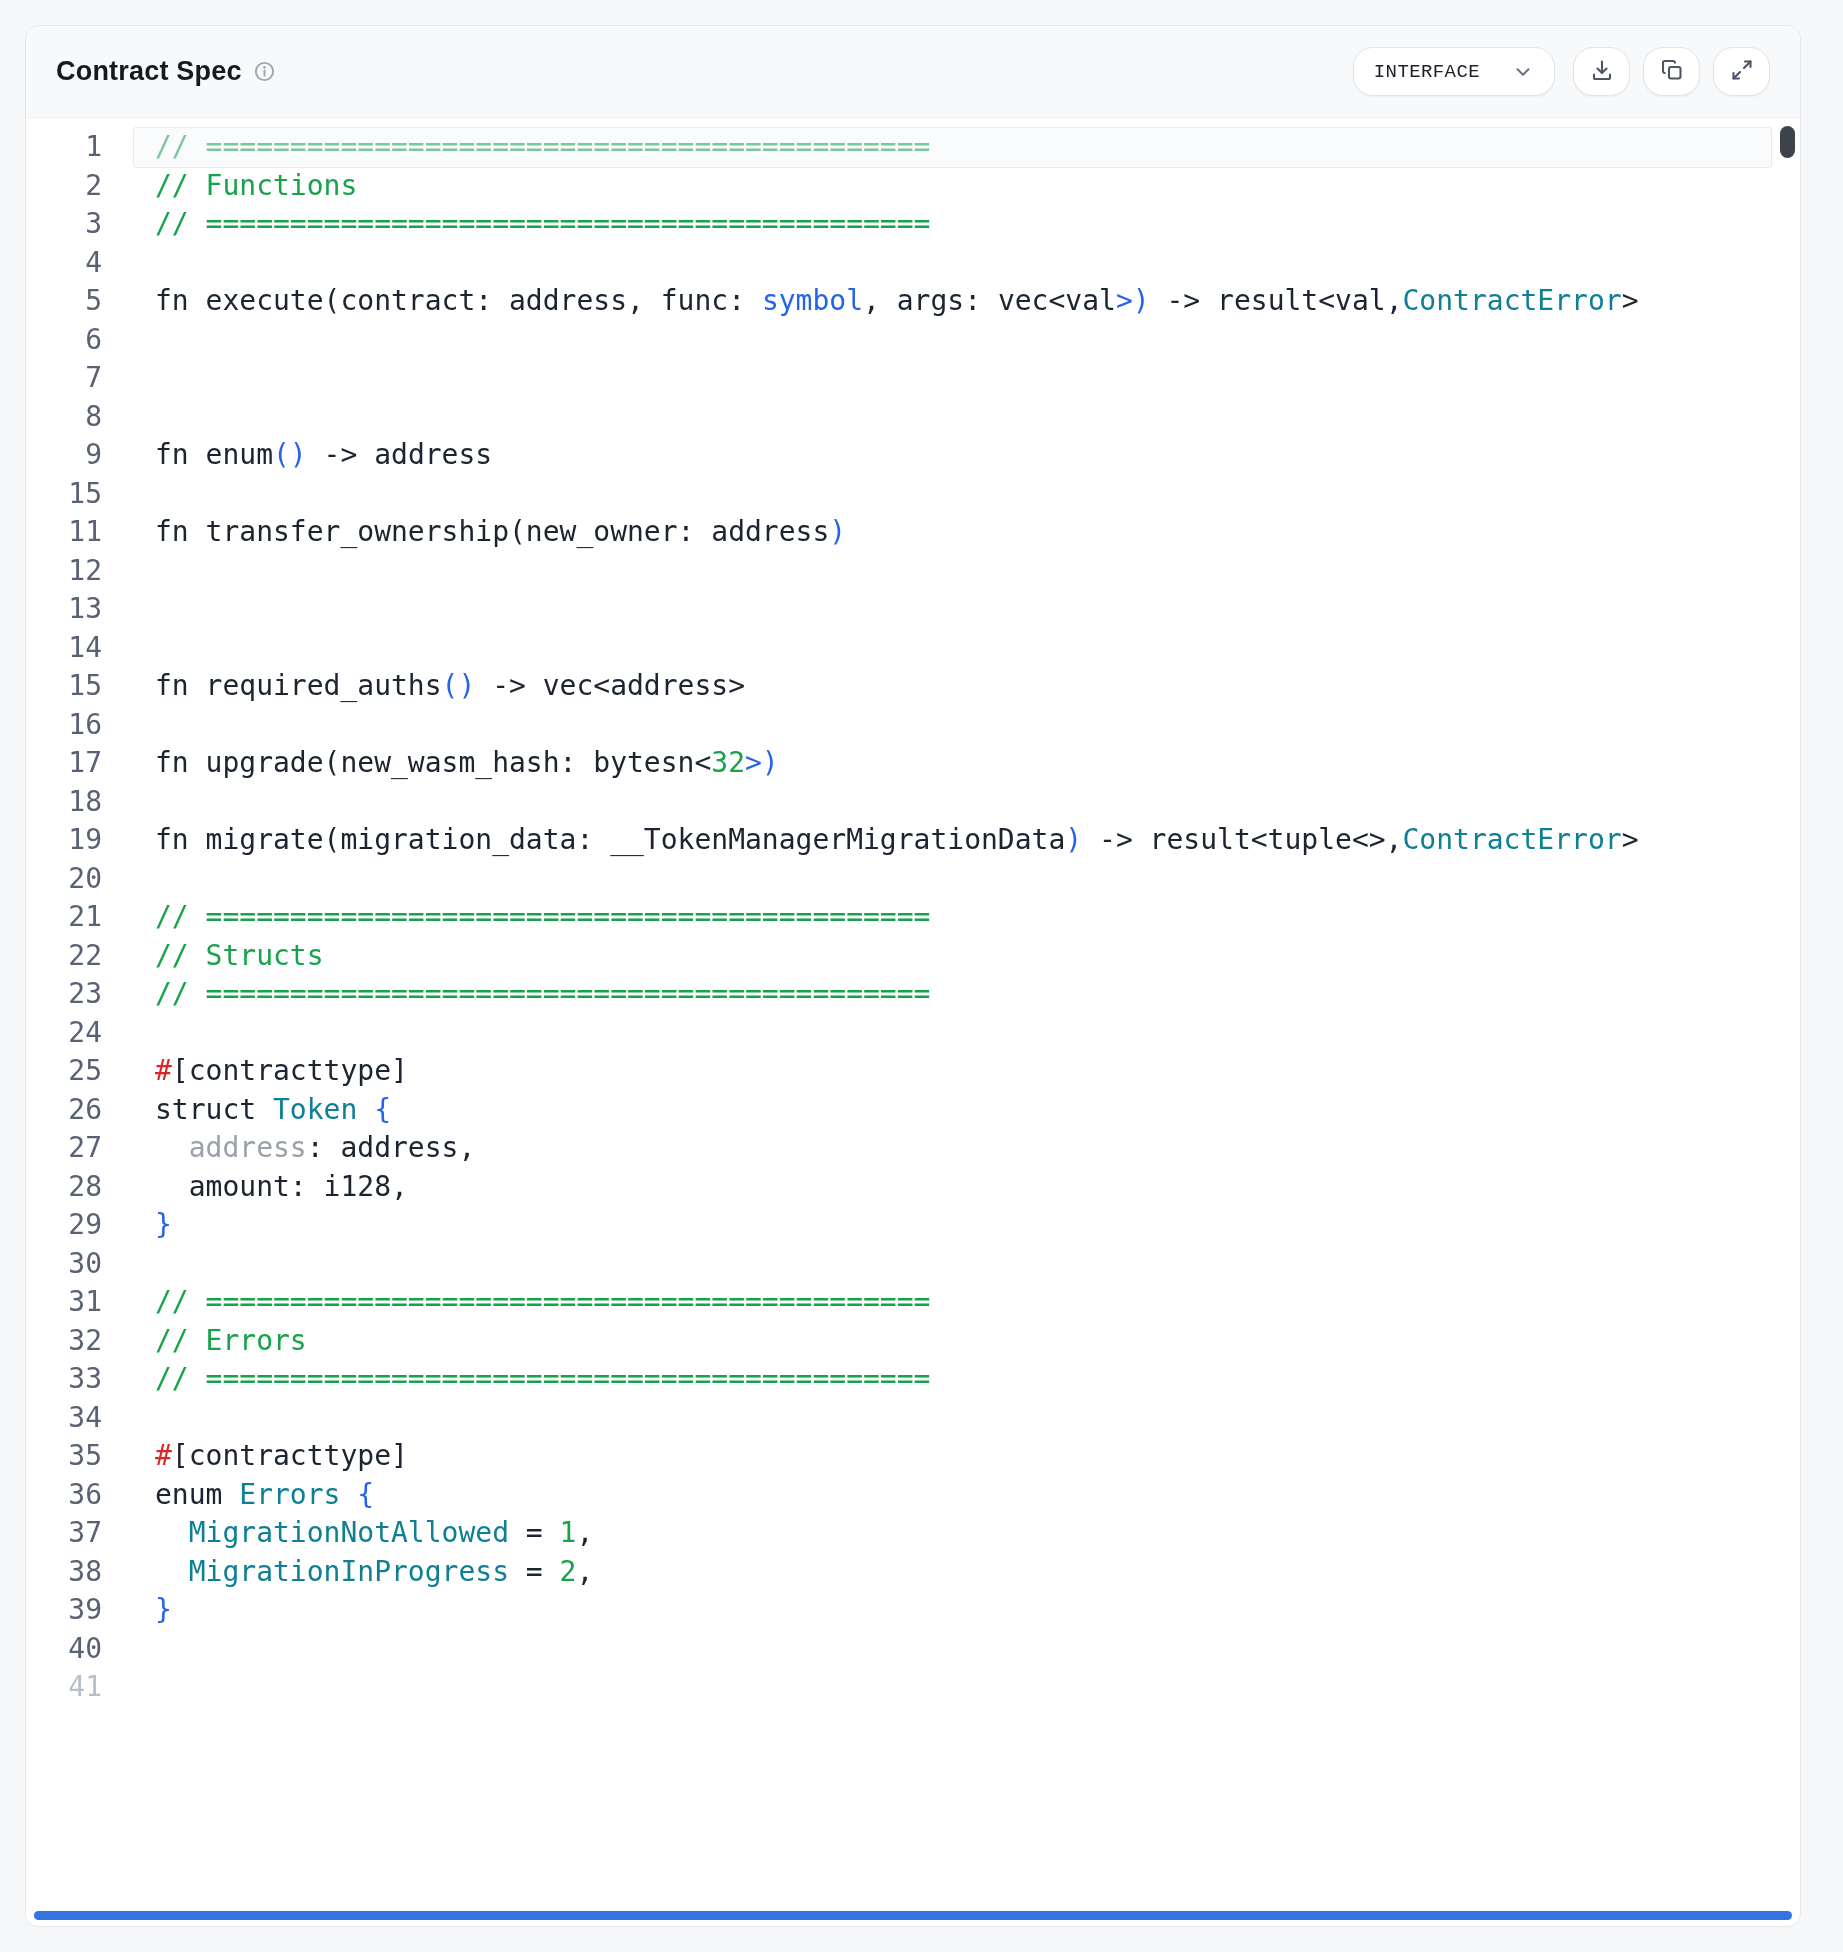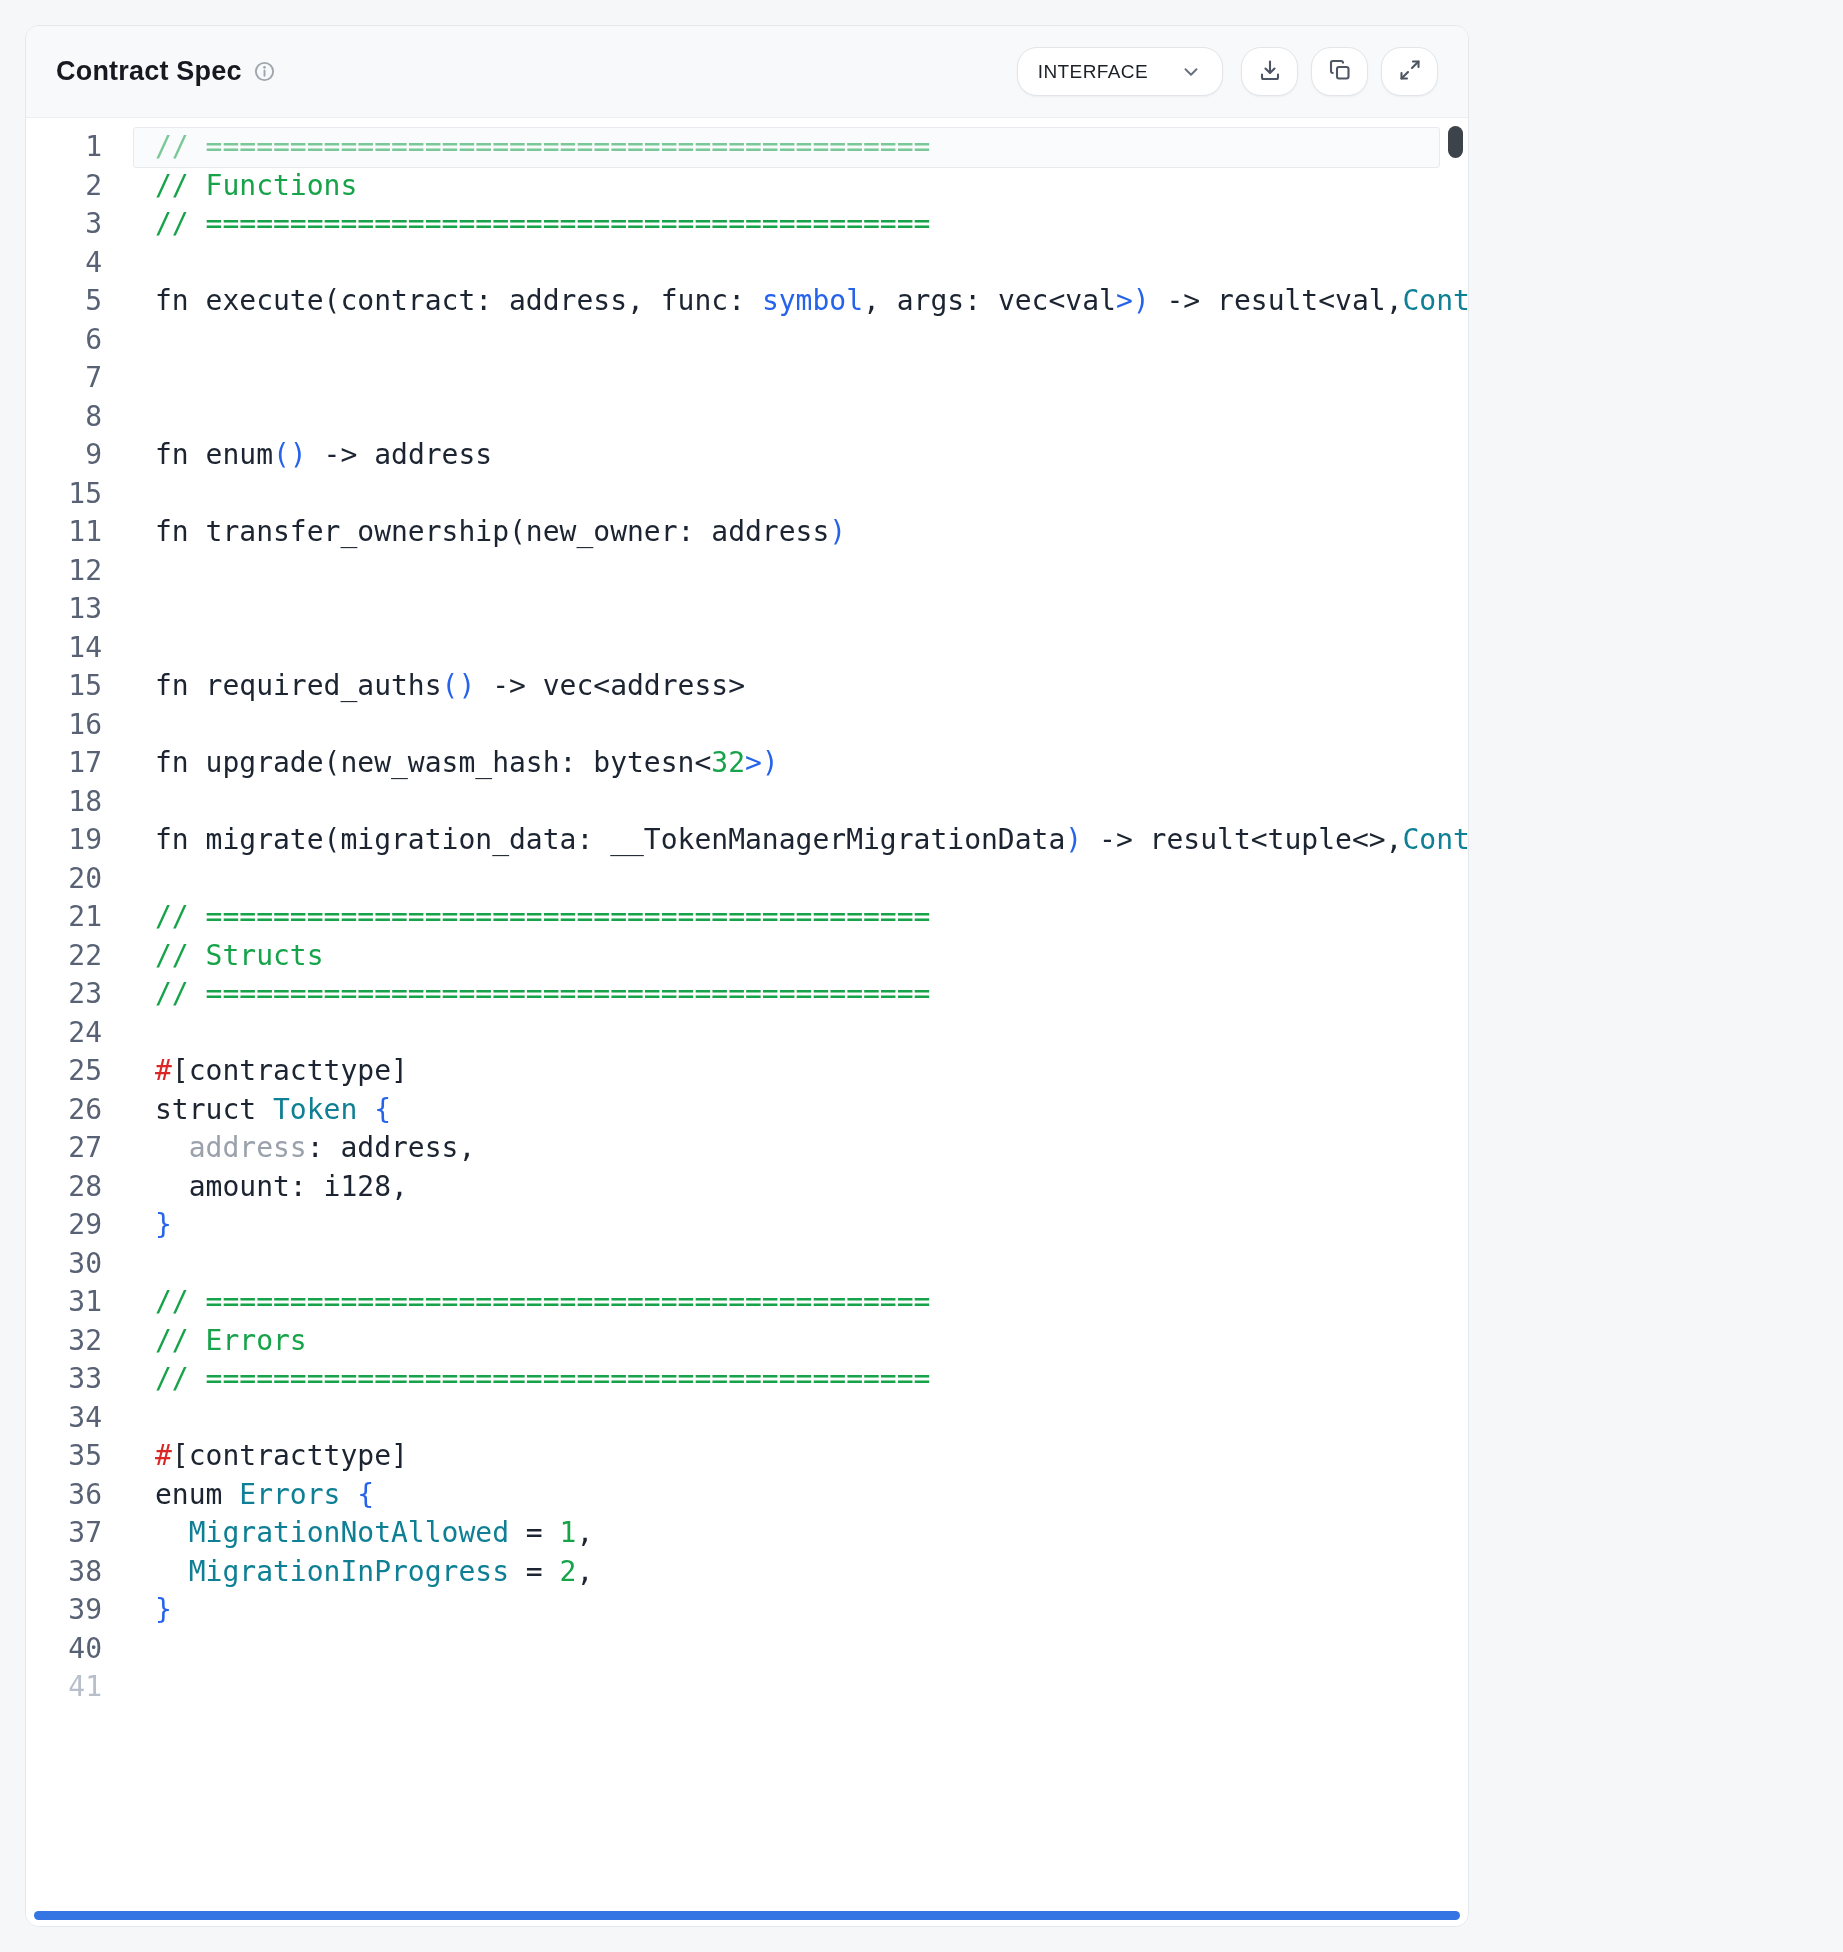--- a/index.html
+++ b/index.html
@@ -4,21 +4,21 @@
 <style>
   * { margin:0; padding:0; box-sizing:border-box; }
   html, body {
     width:1843px; height:1952px;
     background:#f6f7f8;
     font-family:"Liberation Sans", sans-serif;
     overflow:hidden;
   }
   .panel {
     position:absolute; left:25px; top:25px;
-    width:1444px; height:1902px;
+    width:1776px; height:1902px;
     background:#ffffff;
     border:1px solid #e4e7eb;
     border-radius:14px;
     overflow:hidden;
     display:flex; flex-direction:column;
   }
   .panel-header {
     flex:none;
     height:92px;
     background:#f8f9fa;
@@ -32,20 +32,21 @@
   .header-right { display:flex; align-items:center; gap:13px; }
   .btn {
     background:#ffffff;
     border:1px solid #e2e5e9;
     border-radius:20px;
     height:49px;
     display:flex; align-items:center; justify-content:center;
     color:#4e5563;
     cursor:pointer;
     box-shadow:0 1px 2px rgba(16,24,40,0.05);
+    font-family:Liberation Mono, monospace;
   }
   .select-btn {
     padding:0 20px;
     gap:32px;
     font-size:19px;
     font-weight:500;
     color:#1c2027;
     letter-spacing:0.4px;
     margin-right:5px;
   }

